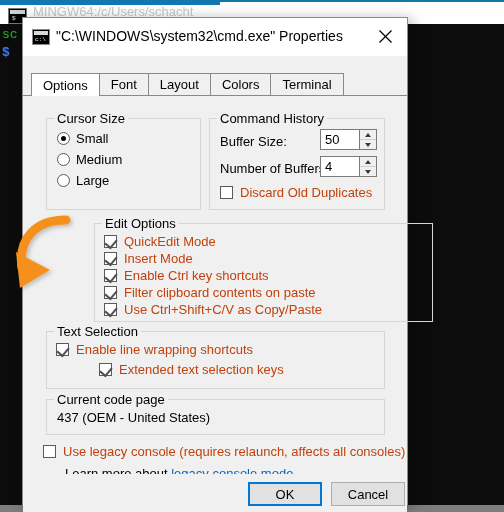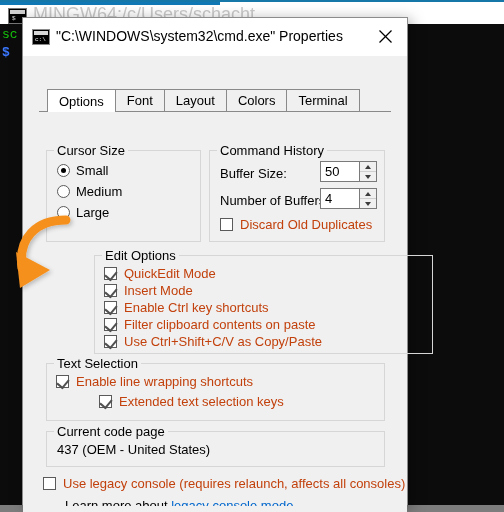--- a/index.html
+++ b/index.html
@@ -35,21 +35,21 @@
     position: absolute; left: 1px; top: 1px; right: 1px; height: 4px;
     background: #cfcfcf;
   }
   #bg-term-icon .prompt {
     position: absolute; left: 3px; top: 7px;
     color: #e8e8e8; font-size: 6px; line-height: 6px;
     font-family: "Liberation Mono", monospace;
   }
   #bg-term-title {
     position: absolute; left: 33px; top: 2px;
-    font-size: 18px; color: #c9c9c9; white-space: nowrap;
+    font-size: 13px; color: #c9c9c9; white-space: nowrap;
   }
   #bg-term-body {
     position: absolute; left: 0; top: 24px; width: 504px; height: 464px;
     background: #0c0c0c;
   }
   #bg-term-text {
     position: absolute; left: 2px; top: 26px;
     font-family: "Liberation Mono", monospace;
     font-size: 13px; line-height: 18px;
     white-space: pre;
@@ -99,21 +99,21 @@
     position: absolute; right: 0; top: 0; width: 44px; height: 37px;
     display: flex; align-items: center; justify-content: center;
     cursor: default;
   }
   #dialog-close-button svg { display: block; }
 
   
   #tabstrip {
     position: relative; height: 40px;
     background: #f0f0f0;
-    margin: 16px; padding: 0 0 0 8px;
+    margin: 0; padding: 0 0 0 8px;
     border-bottom: 1px solid #898989;
     display: flex; align-items: flex-end;
   }
   .tab {
     height: 22px; padding: 0 11px;
     font-size: 13px; color: #000;
     background: #f0f0f0;
     border: 1px solid #898989;
     border-bottom: none;
     margin-right: -1px;

